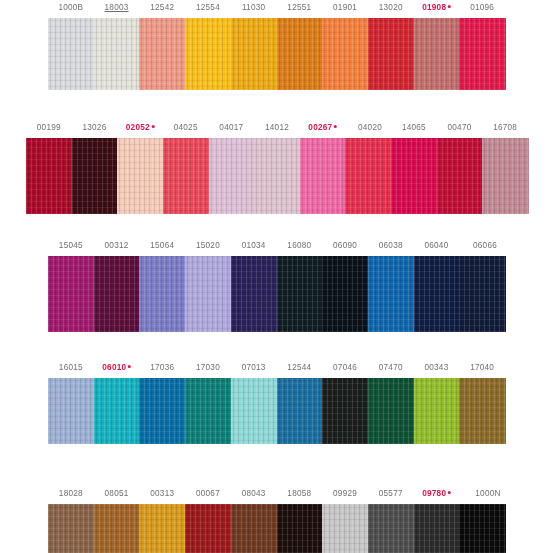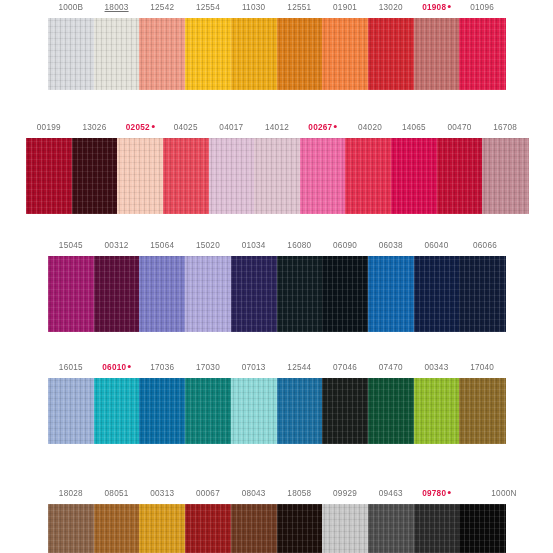--- a/index.html
+++ b/index.html
@@ -183,23 +183,23 @@
     </div>
     <div class="palette-row" style="top: 484px;">
       <div class="label-strip" style="position: absolute; top: 4px;">
         <div class="swatch-label" style="left: 70.85px;">18028</div>
         <div class="swatch-label" style="left: 116.55px;">08051</div>
         <div class="swatch-label" style="left: 162.25px;">00313</div>
         <div class="swatch-label" style="left: 207.95px;">00067</div>
         <div class="swatch-label" style="left: 253.65px;">08043</div>
         <div class="swatch-label" style="left: 299.35px;">18058</div>
         <div class="swatch-label" style="left: 345.05px;">09929</div>
-        <div class="swatch-label" style="left: 390.75px;">09463</div>
+        <div class="swatch-label" style="left: 390.75px;">05577</div>
         <div class="swatch-label hot" style="left: 436.45px;"><span>09780</span><span class="dot"></span></div>
-        <div class="swatch-label" style="left: 504px;">1000N</div>
+        <div class="swatch-label" style="left: 488px;">1000N</div>
       </div>
       <div class="swatch-strip" style="position: absolute; top: 20px; height: 49px;">
         <div class="swatch" title="18028" style="left: 48px; width: 46.3px; background: rgb(138, 99, 72);"></div>
         <div class="swatch" title="08051" style="left: 93.7px; width: 46.3px; background: rgb(162, 101, 40);"></div>
         <div class="swatch" title="00313" style="left: 139.4px; width: 46.3px; background: rgb(215, 155, 29);"></div>
         <div class="swatch" title="00067" style="left: 185.1px; width: 46.3px; background: rgb(156, 26, 28);"></div>
         <div class="swatch" title="08043" style="left: 230.8px; width: 46.3px; background: rgb(110, 58, 34);"></div>
         <div class="swatch" title="18058" style="left: 276.5px; width: 46.3px; background: rgb(28, 15, 11);"></div>
         <div class="swatch" title="09929" style="left: 322.2px; width: 46.3px; background: rgb(199, 199, 199);"></div>
         <div class="swatch" title="07709" style="left: 367.9px; width: 46.3px; background: rgb(78, 78, 78);"></div>

